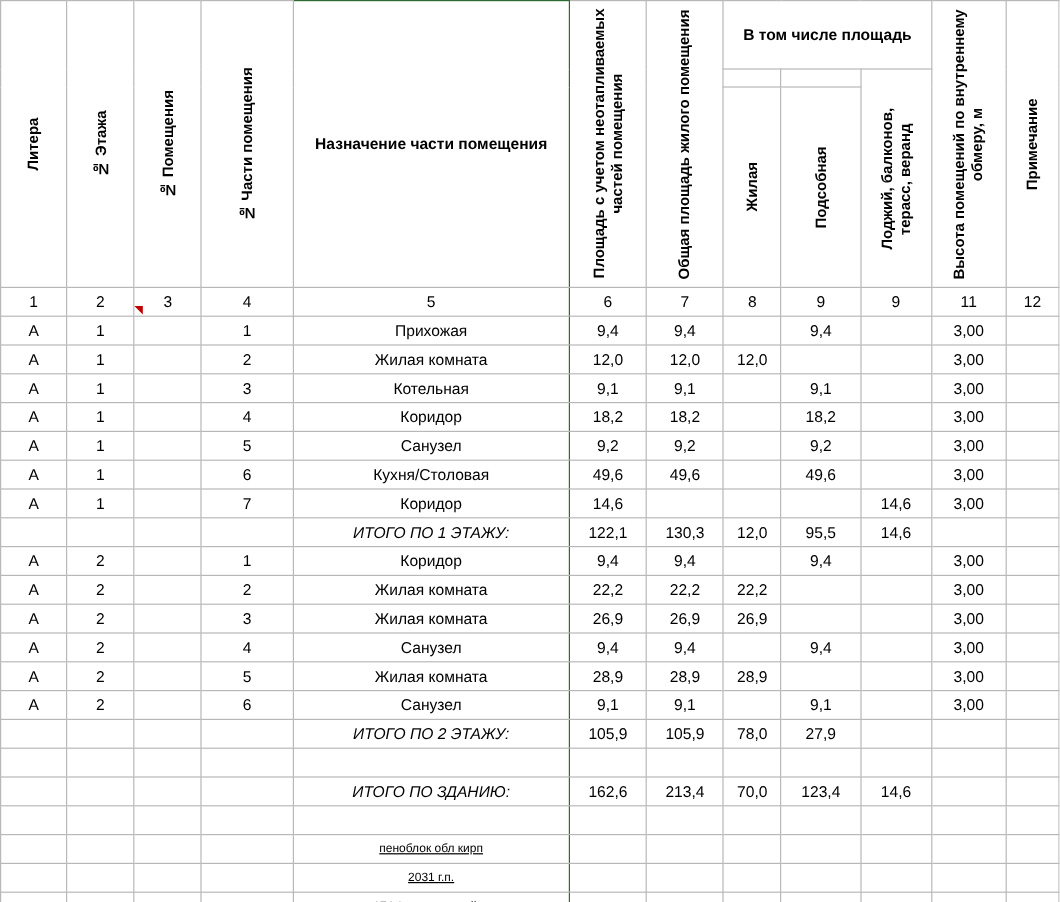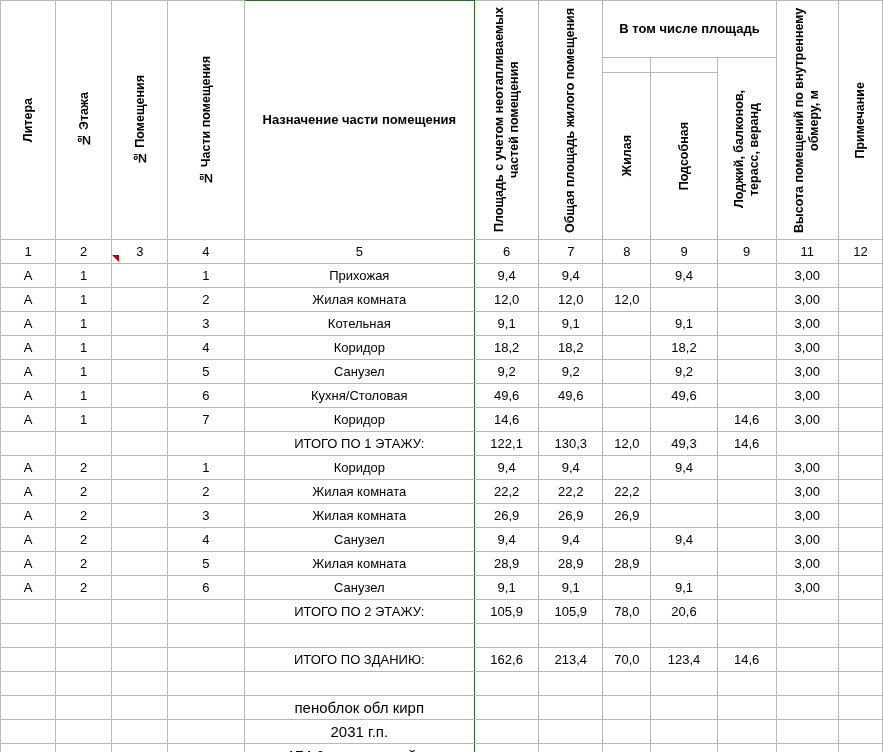--- a/index.html
+++ b/index.html
@@ -77,20 +77,21 @@
   .data td {
     height: 23.5px;
     font-size: 13px;
   }
   .purpose {
     font-size: 13px;
   }
   .total-label {
     font-weight: bold;
     font-size: 13px;
+    font-style: italic;
   }
   .bold {
     font-weight: bold;
   }
   .green-left {
     border-left: 1px solid #2f6b2f !important;
   }
   .green-right {
     border-right: 1px solid #2f6b2f !important;
   }
@@ -104,21 +105,22 @@
   .marker {
     position: absolute;
     width: 0;
     height: 0;
     border-top: 7px solid #c00000;
     border-left: 7px solid transparent;
     pointer-events: none;
   }
   .note-row td {
     height: 23.5px;
-    font-size: 15px;
+    font-size: 10px;
+    text-decoration: underline;
   }
   .blank-row td {
     height: 23.5px;
   }
 </style>
 </head>
 <body>
 
 <div id="sheet">
   <table class="grid">
@@ -301,21 +303,21 @@
       </tr>
       <tr class="data">
         <td></td>
         <td></td>
         <td></td>
         <td></td>
         <td class="total-label green-left green-right">ИТОГО ПО 1 ЭТАЖУ:</td>
         <td>122,1</td>
         <td>130,3</td>
         <td>12,0</td>
-        <td>49,3</td>
+        <td>95,5</td>
         <td>14,6</td>
         <td></td>
         <td></td>
       </tr>
       <tr class="data">
         <td>А</td>
         <td>2</td>
         <td></td>
         <td>1</td>
         <td class="purpose green-left green-right">Коридор</td>
@@ -399,21 +401,21 @@
       </tr>
       <tr class="data">
         <td></td>
         <td></td>
         <td></td>
         <td></td>
         <td class="total-label green-left green-right">ИТОГО ПО 2 ЭТАЖУ:</td>
         <td>105,9</td>
         <td>105,9</td>
         <td>78,0</td>
-        <td>20,6</td>
+        <td>27,9</td>
         <td></td>
         <td></td>
         <td></td>
       </tr>
       <tr class="blank-row">
         <td></td>
         <td></td>
         <td></td>
         <td></td>
         <td class="green-left green-right"></td>

